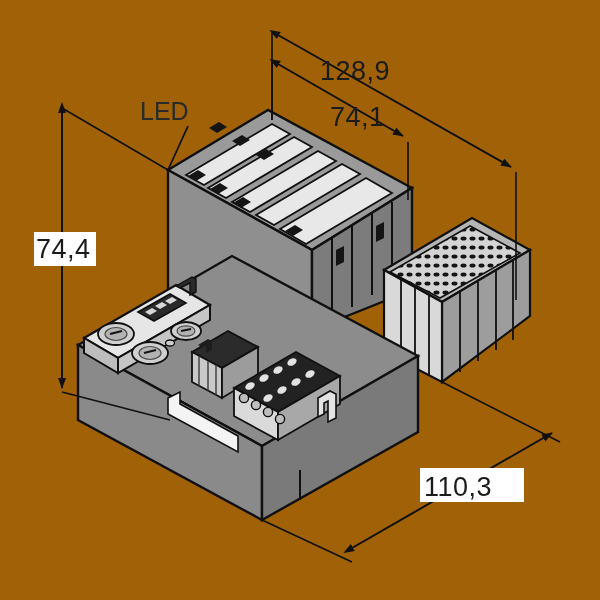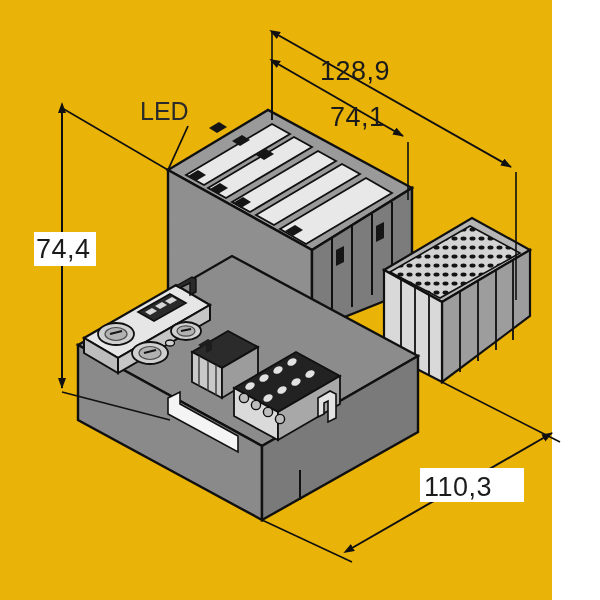--- a/index.html
+++ b/index.html
@@ -1,18 +1,18 @@
 <!DOCTYPE html>
 <html><head>
 <meta charset="utf-8">
 <style>
   html,body{margin:0;padding:0;background:#fff;}
   body{width:600px;height:600px;overflow:hidden;
        font-family:"Liberation Sans","DejaVu Sans",sans-serif;}
-  #stage{position:relative;width:552px;height:600px;background:#eab308;}
+  #stage{position:relative;width:600px;height:600px;background:#a16207;}
   #stage svg{position:absolute;left:0;top:0;}
   .dimtext{font-family:"Liberation Sans","DejaVu Sans",sans-serif;
            font-size:27px;fill:#1b1b1b;letter-spacing:0.5px;}
   .calltext{font-family:"Liberation Sans","DejaVu Sans",sans-serif;
             font-size:25px;fill:#2a2a2a;}
 </style>
 </head>
 <body>
 
 <div id="stage">

